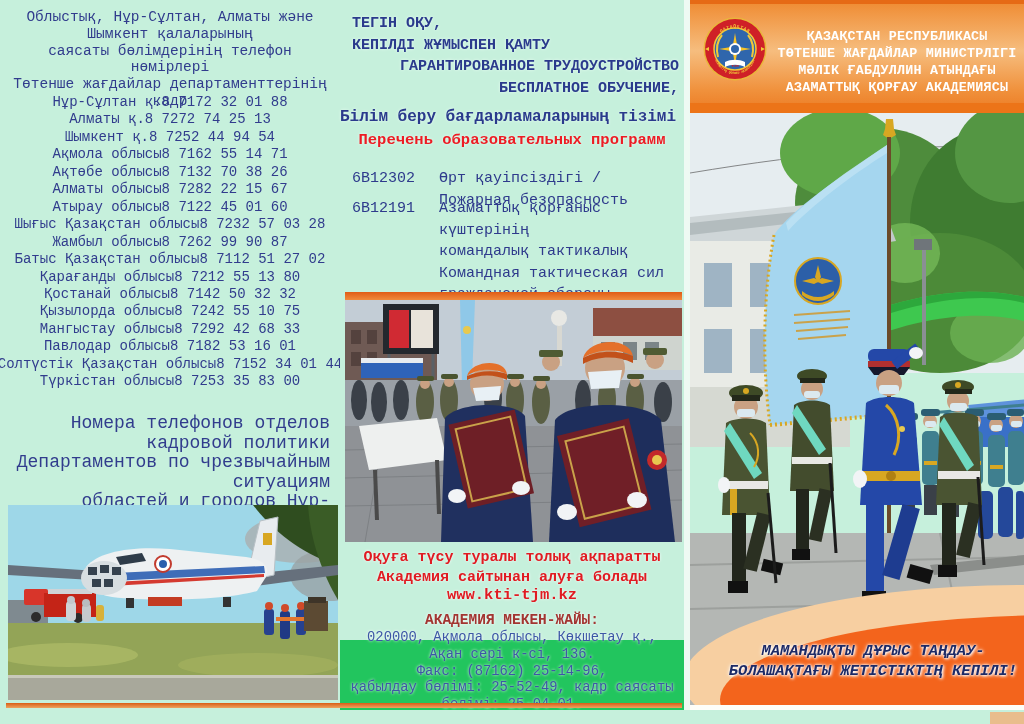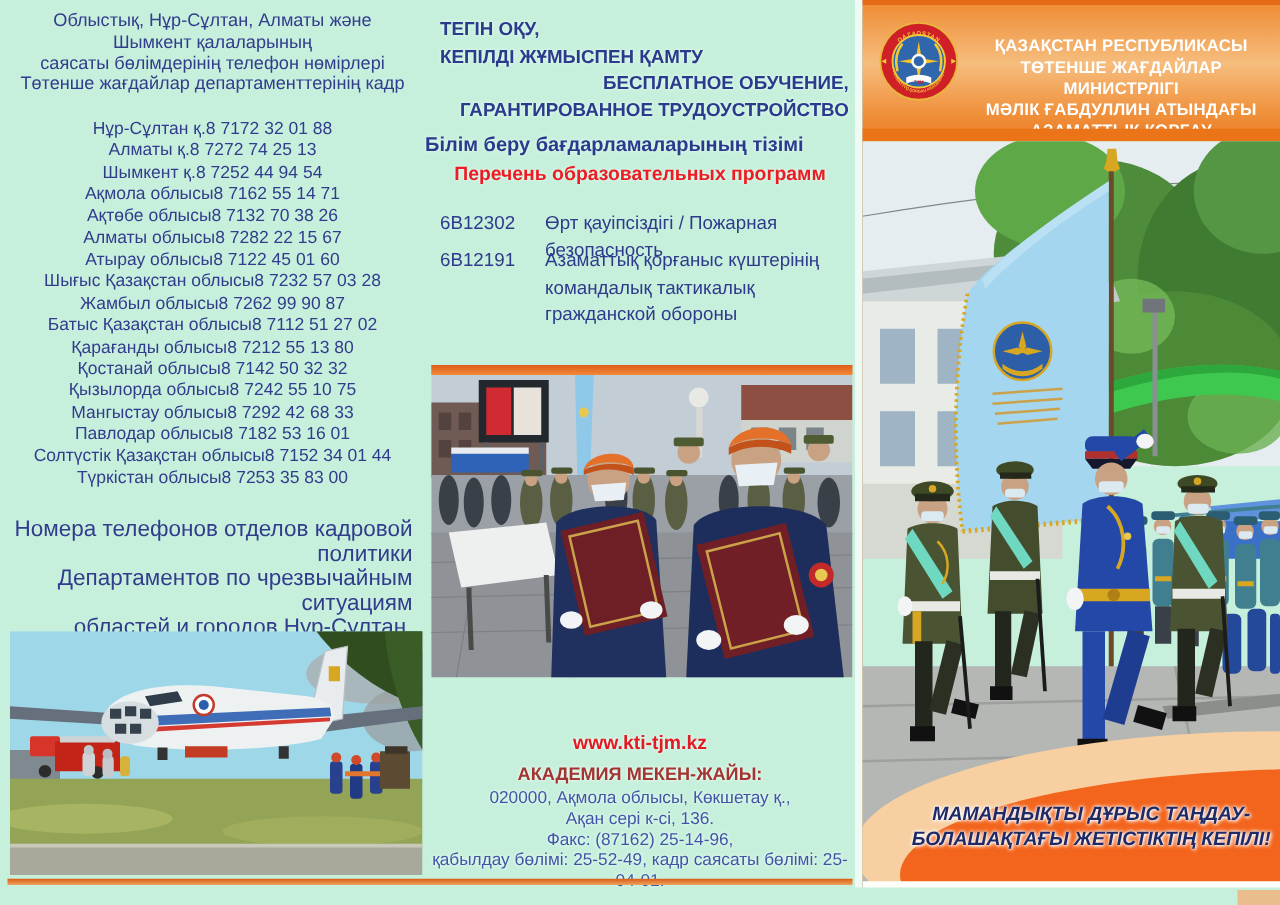--- a/index.html
+++ b/index.html
@@ -1,32 +1,32 @@
 <!DOCTYPE html>
 <html><head>
 <meta charset="utf-8">
 <style>
   html,body{margin:0;padding:0;background:#e8e8e8;}
   .poster{
     position:relative;width:1024px;height:724px;overflow:hidden;
-    background:#c2410c;
-    font-family:Liberation Sans, sans-serif;
+    background:#22c55e;
+    font-family:Liberation Mono, monospace;
   }
   
   .panel-left{position:absolute;left:0;top:0;width:340px;height:724px;background:#c6f0dc;}
   .lp-title{position:absolute;top:9px;left:8px;right:8px;text-align:center;
     font-size:14.5px;line-height:16.8px;color:#313c8d;}
   .lp-list{position:absolute;top:94px;left:26px;right:26px;color:#313c8d;font-size:14px;}
   .phone-row{display:flex;justify-content:center;line-height:17.45px;white-space:nowrap;}
   .phone-row .number{font-variant-numeric:tabular-nums;}
   .lp-note{position:absolute;top:414px;left:10px;right:10px;text-align:right;
     font-size:18px;line-height:19.5px;color:#313c8d;}
   .lp-photo{position:absolute;left:8px;top:505px;width:330px;height:195px;}
   
-  .panel-middle{position:absolute;left:340px;top:0;width:344px;height:724px;background:#c6f0dc;}
+  .panel-middle{position:absolute;left:340px;top:0;width:344px;height:640px;background:#c6f0dc;}
   .mp-head-kk{position:absolute;top:13px;left:12px;right:10px;text-align:left;
     font-weight:bold;font-size:15px;line-height:21.5px;color:#2a3a8c;text-shadow:0 0 3px #eafff4;}
   .mp-head-ru{position:absolute;top:56px;left:6px;right:5px;text-align:right;
     font-weight:bold;font-size:15px;line-height:21.5px;color:#2a3a8c;text-shadow:0 0 3px #eafff4;}
   .mp-list-title-kk{position:absolute;top:108px;left:0;right:0;text-align:left;
     font-weight:bold;font-size:16px;color:#2a3a8c;text-shadow:0 0 3px #eafff4;}
   .mp-list-title-ru{position:absolute;top:131px;left:0;right:0;text-align:center;
     font-weight:bold;font-size:15.5px;color:#ed1c24;text-shadow:0 0 3px #eafff4;}
   .program{position:absolute;left:12px;right:4px;display:flex;color:#2e3a8c;font-size:15px;line-height:21.5px;}
   .program .code{flex:0 0 56px;}
@@ -222,37 +222,38 @@
       <rect x="300" y="92" width="18" height="6" fill="#3e3428"></rect>
     </svg>
   </section>
 
   <section class="panel-middle">
     <div class="mp-head-kk">
         <div>ТЕГІН ОҚУ,</div>
         <div>КЕПІЛДІ ЖҰМЫСПЕН ҚАМТУ</div>
       </div>
     <div class="mp-head-ru">
+        <div>ГАРАНТИРОВАННОЕ ТРУДОУСТРОЙСТВО</div>
         <div>БЕСПЛАТНОЕ ОБУЧЕНИЕ,</div>
-        <div>ГАРАНТИРОВАННОЕ ТРУДОУСТРОЙСТВО</div>
       </div>
     <div class="mp-list-title-kk">Білім беру бағдарламаларының тізімі</div>
     <div class="mp-list-title-ru">Перечень образовательных программ</div>
 
     <div class="program" style="top:168px">
       <span class="code">6В12302</span>
       <div class="prog-lines">
           <div>Өрт қауіпсіздігі / Пожарная безопасность</div>
         </div>
     </div>
     <div class="program" style="top:198px">
       <span class="code">6В12191</span>
       <div class="prog-lines">
           <div>Азаматтық қорғаныс күштерінің</div>
           <div>командалық тактикалық</div>
+          <div>Командная тактическая сил</div>
           <div>гражданской обороны</div>
         </div>
     </div>
 
     <div class="mp-orange-bar"></div>
 
     <svg class="mp-photo" viewBox="0 0 337 242">
       <rect x="0" y="0" width="337" height="80" fill="#c3cdd6"></rect>
       <rect x="0" y="22" width="92" height="60" fill="#6f5a54"></rect>
       <g fill="#54423e">
@@ -360,20 +361,24 @@
       </g>
 
       <g>
         <circle cx="206" cy="62" r="9" fill="#c9a183"></circle>
         <rect x="194" y="50" width="24" height="7" rx="2" fill="#4f5b33"></rect>
         <circle cx="310" cy="60" r="9" fill="#c9a183"></circle>
         <rect x="298" y="48" width="24" height="7" rx="2" fill="#4f5b33"></rect>
       </g>
     </svg>
 
+    <div class="mp-info-red">
+        <div>Оқуға түсу туралы толық ақпаратты</div>
+        <div>Академия сайтынан алуға болады</div>
+      </div>
     <div class="mp-site">www.kti-tjm.kz</div>
     <div class="mp-addr-title">АКАДЕМИЯ МЕКЕН-ЖАЙЫ:</div>
     <div class="mp-addr">
         <div>020000, Ақмола облысы, Көкшетау қ.,</div>
         <div>Ақан сері к-сі, 136.</div>
         <div>Факс: (87162) 25-14-96,</div>
         <div>қабылдау бөлімі: 25-52-49, кадр саясаты бөлімі: 25-04-01.</div>
       </div>
   </section>
 

